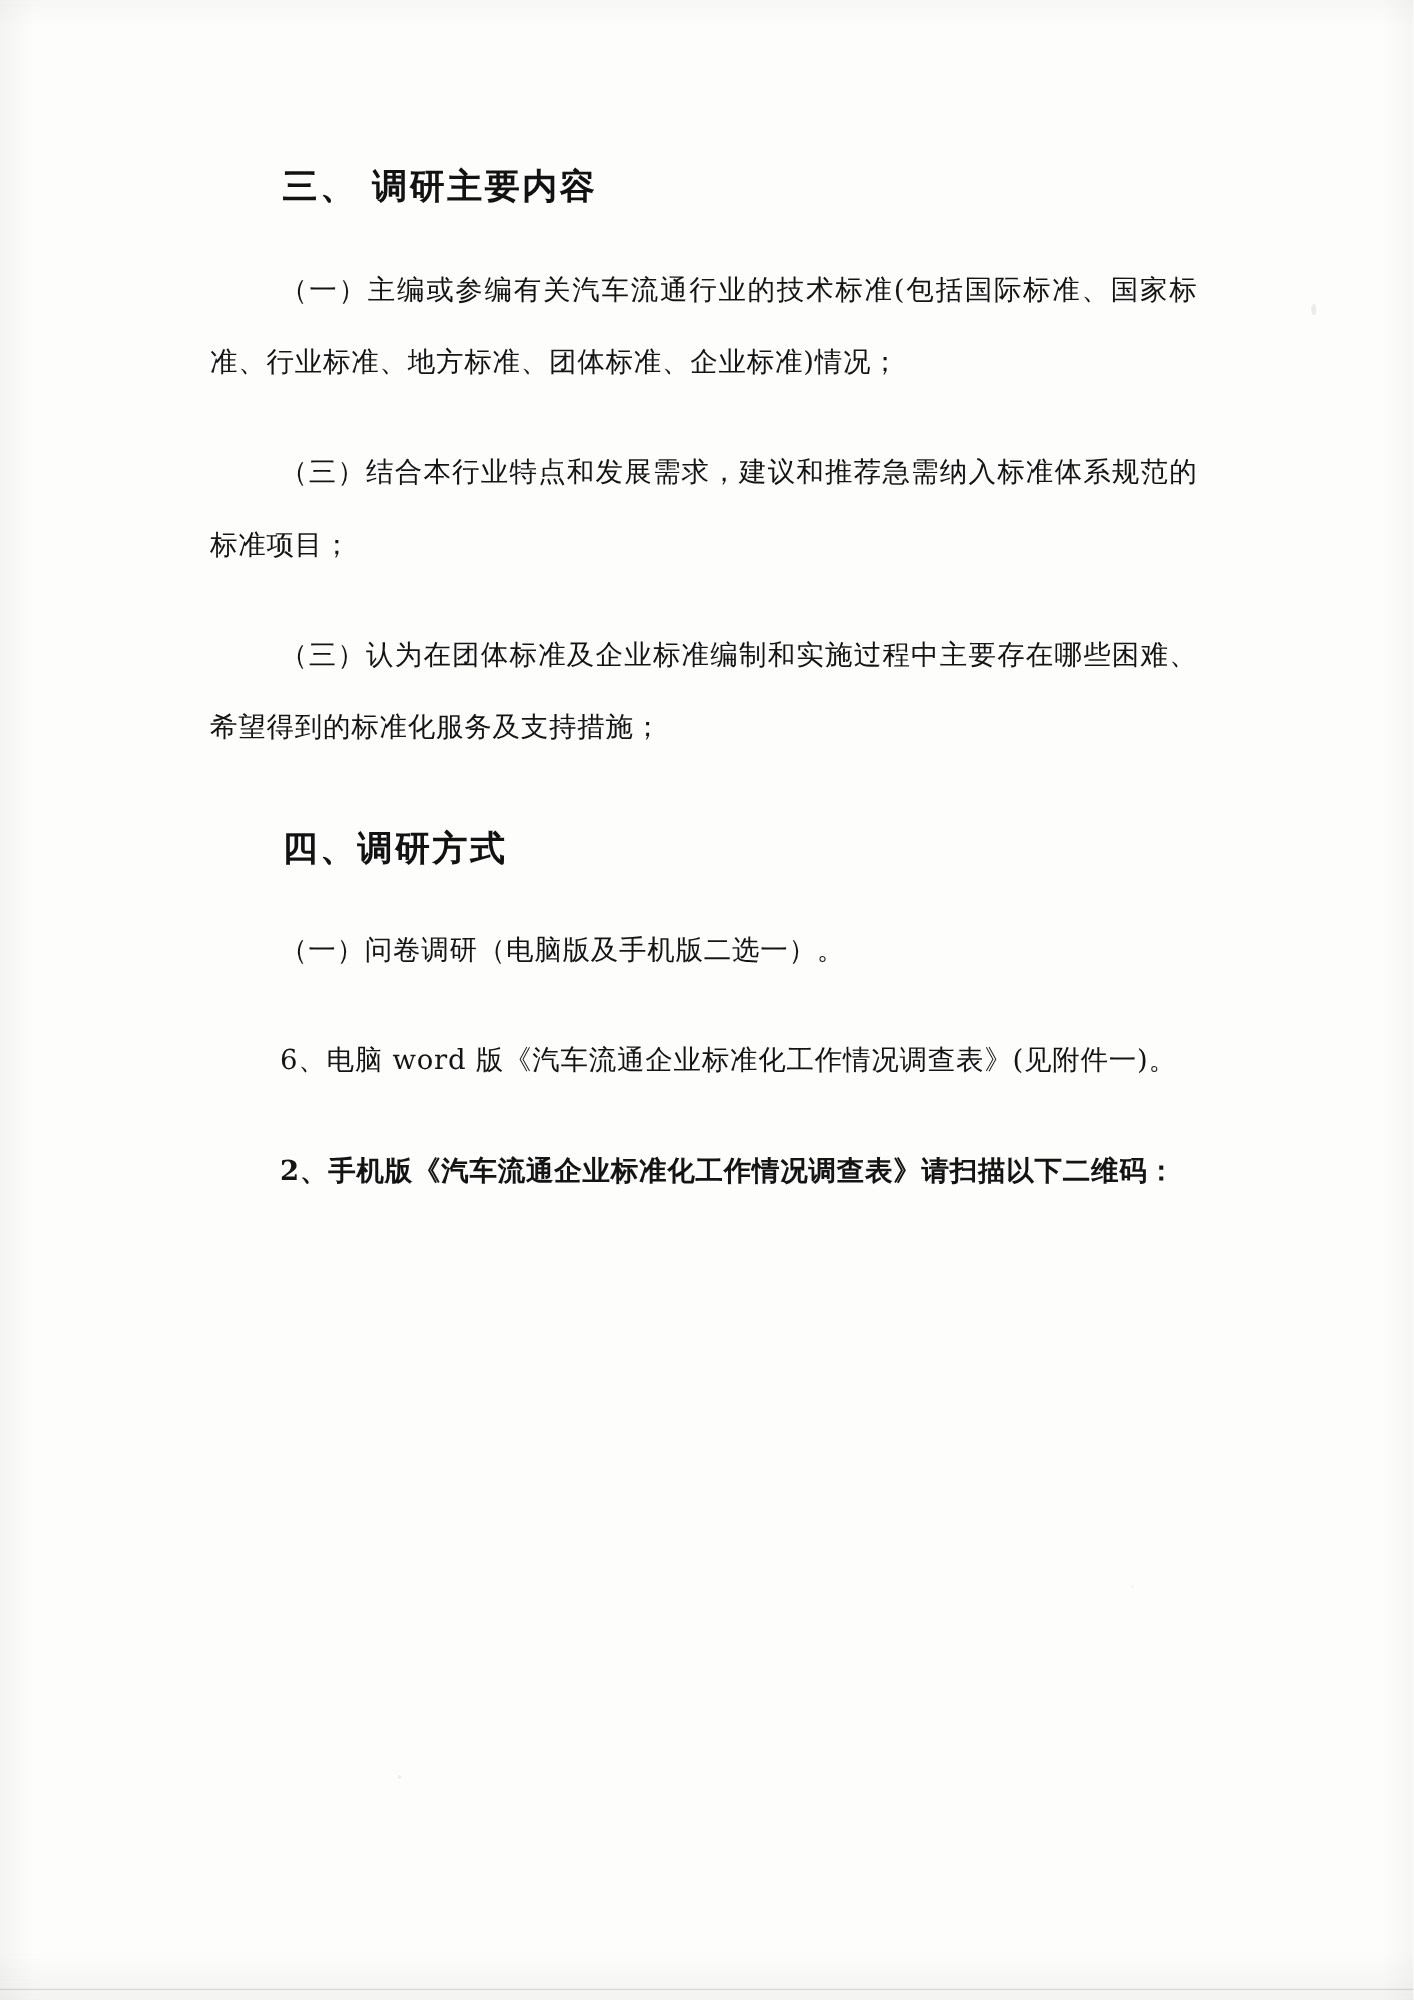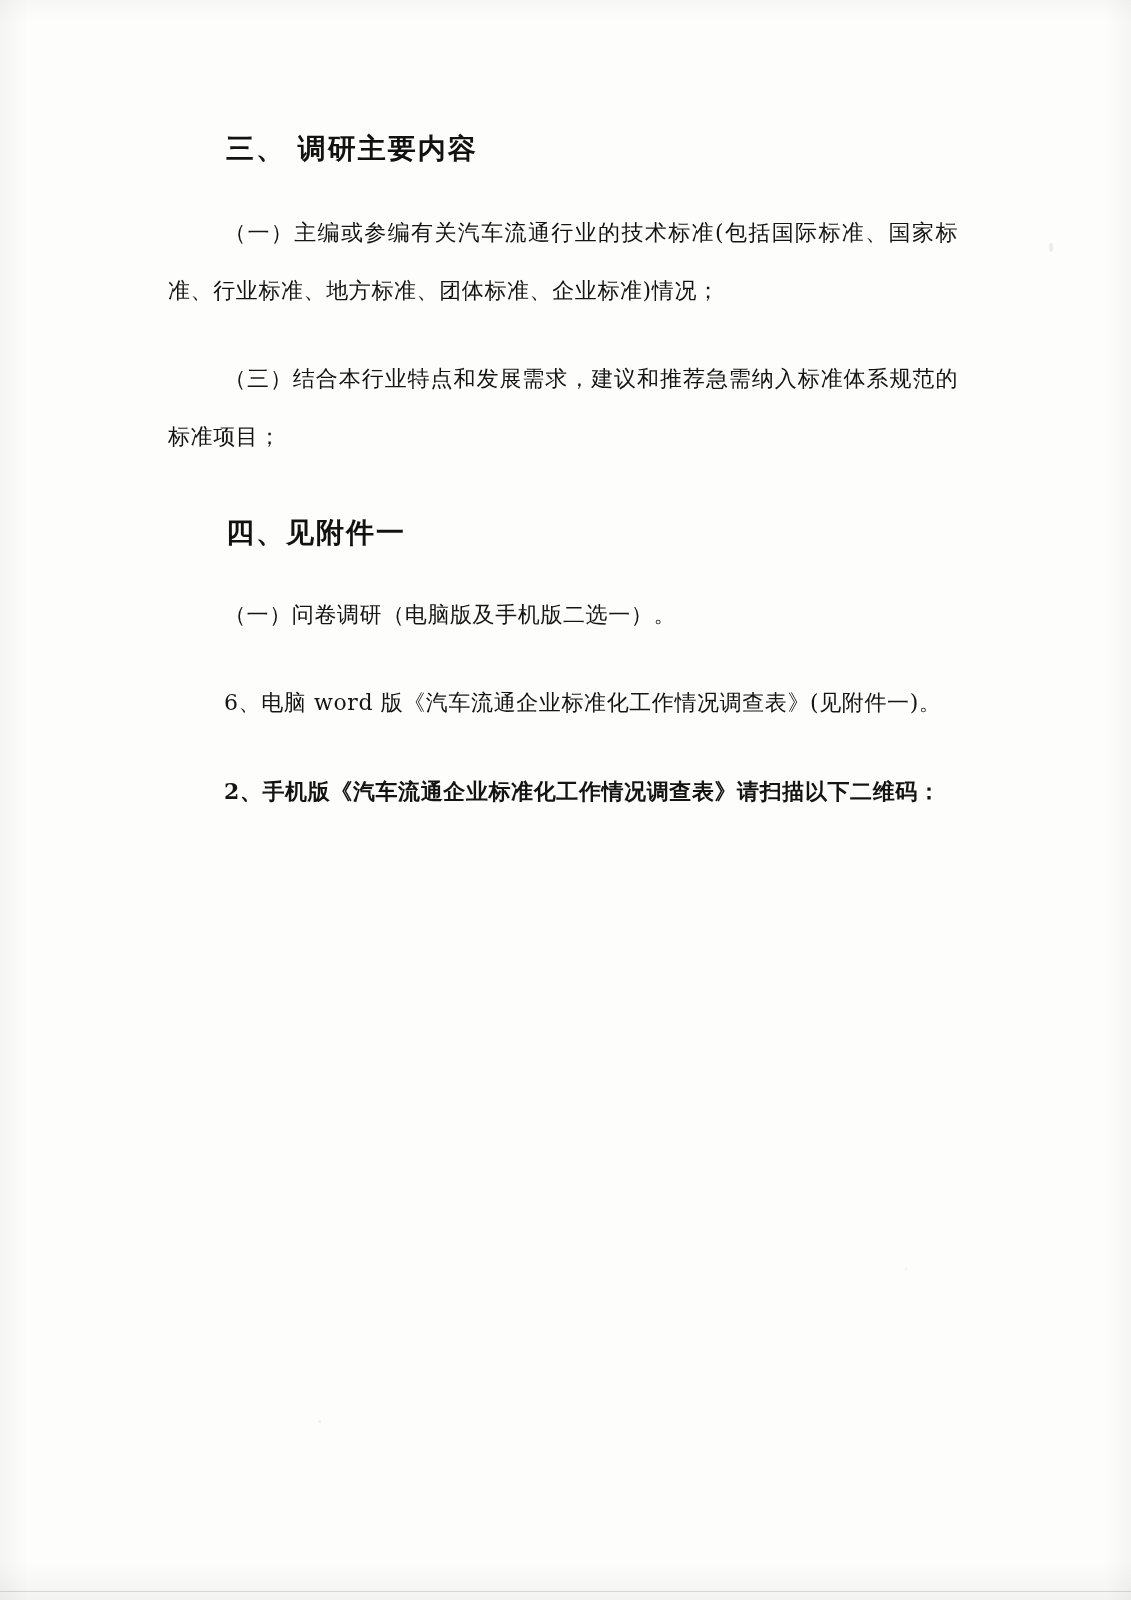--- a/index.html
+++ b/index.html
@@ -85,23 +85,24 @@
 <div class="page">
 
   <div class="doc-body">
 
     <h2 class="heading">三、 调研主要内容</h2>
 
     <p class="para">（一）主编或参编有关汽车流通行业的技术标准(包括国际标准、国家标准、行业标准、地方标准、团体标准、企业标准)情况；</p>
 
     <p class="para">（三）结合本行业特点和发展需求，建议和推荐急需纳入标准体系规范的标准项目；</p>
 
+    <p class="para">（三）认为在团体标准及企业标准编制和实施过程中主要存在哪些困难、希望得到的标准化服务及支持措施；</p>
 
 
-    <h2 class="heading second">四、见附件一</h2>
+    <h2 class="heading second">四、调研方式</h2>
 
     <p class="para">（一）问卷调研（电脑版及手机版二选一）。</p>
 
     <p class="para">6、电脑 word 版《汽车流通企业标准化工作情况调查表》(见附件一)。</p>
 
     <p class="para tight">2、手机版《汽车流通企业标准化工作情况调查表》请扫描以下二维码：</p>
 
   </div>
 
   <span class="speck s1"></span>

